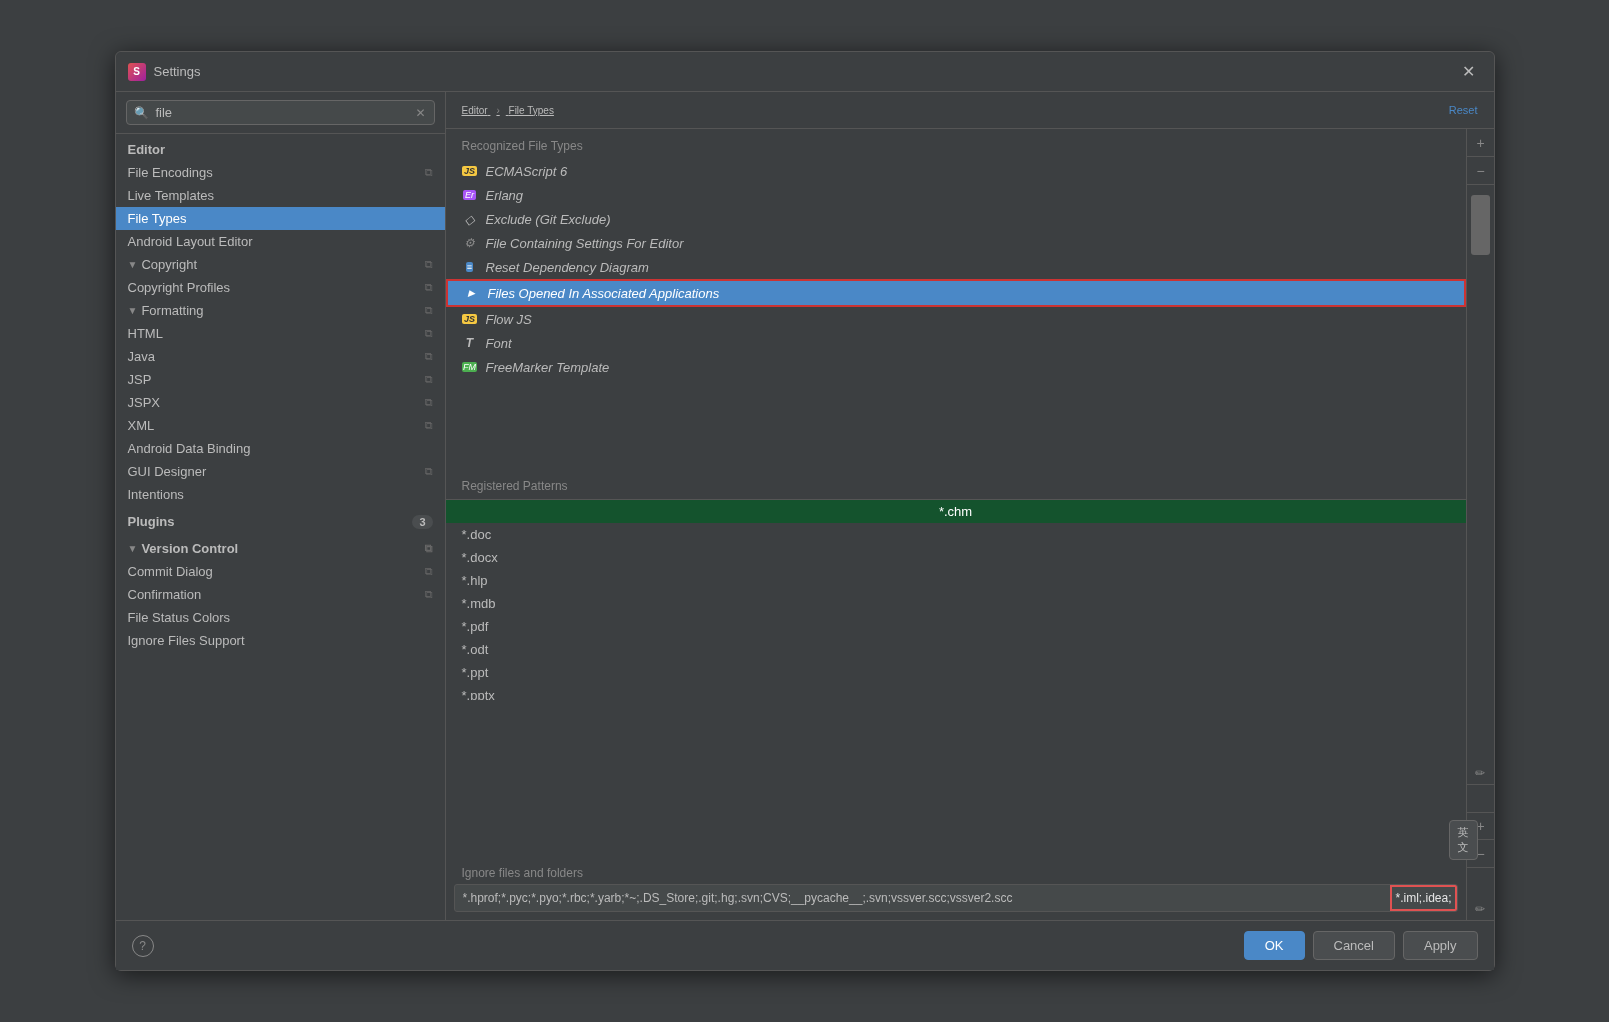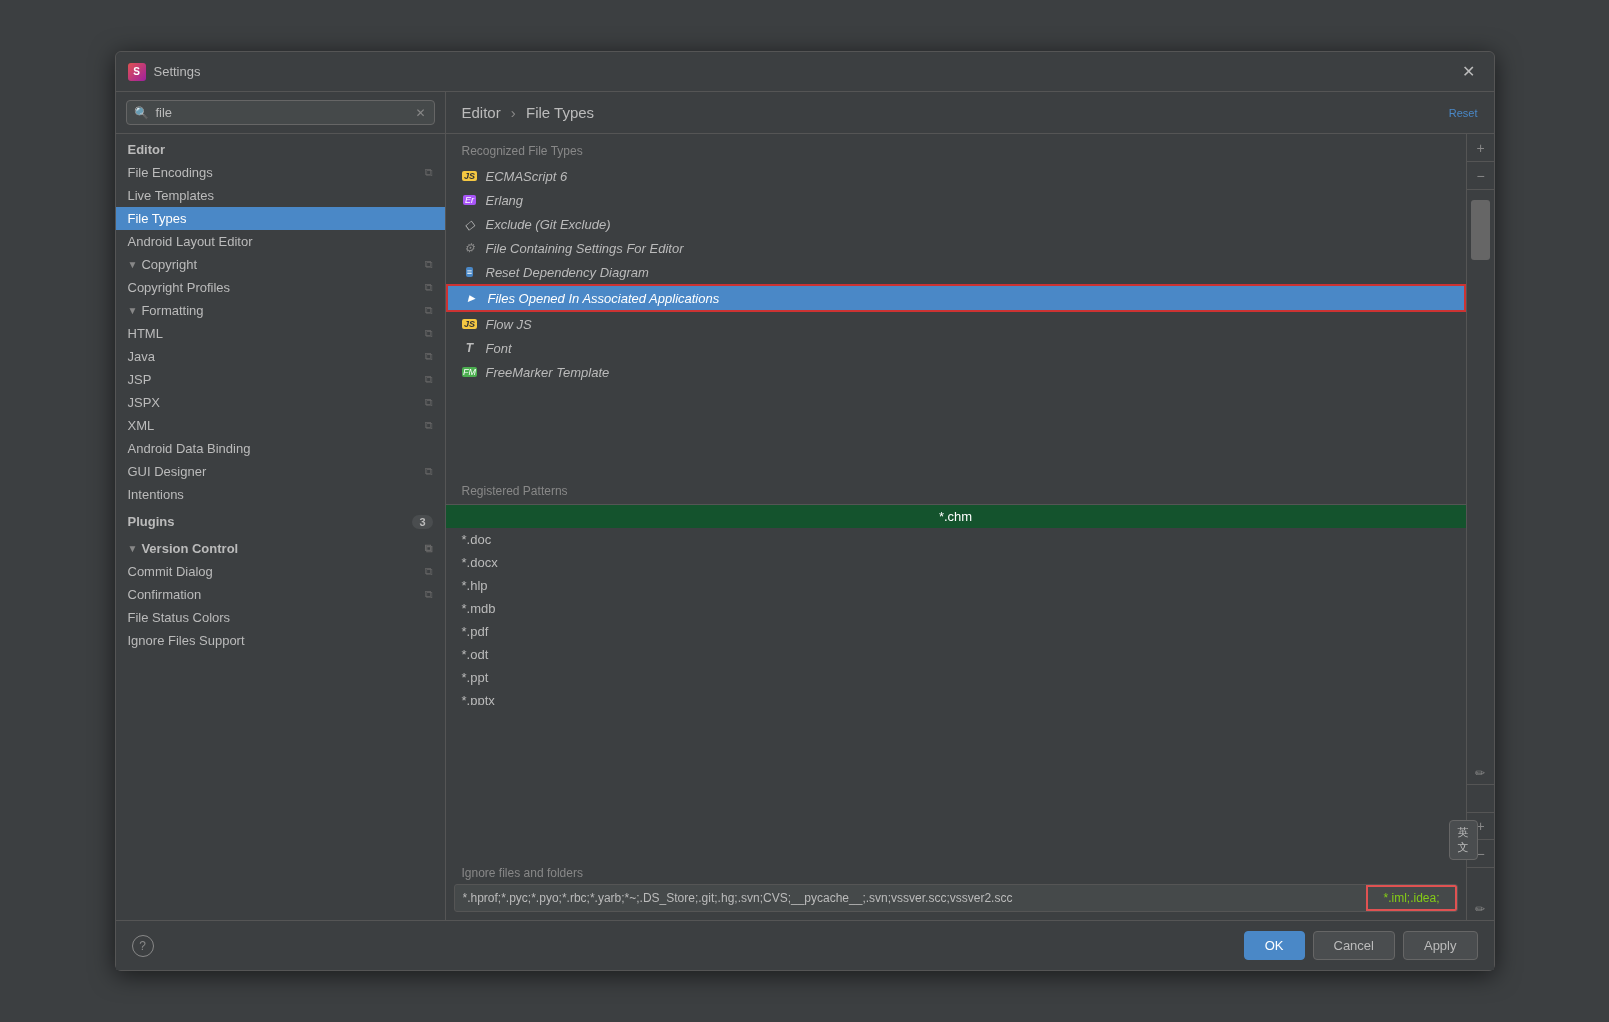--- a/index.html
+++ b/index.html
@@ -134,21 +134,22 @@
     .right-header {
       padding: 12px 16px;
       display: flex;
       align-items: center;
       justify-content: space-between;
       border-bottom: 1px solid #555;
       flex-shrink: 0;
     }
     .breadcrumb {
       color: #bbbbbb;
-      font-size: 15px;
+      font-size: 10px;
+      text-decoration: underline;
     }
     .breadcrumb .sep { margin: 0 6px; color: #888; }
     .breadcrumb .current { color: #bbbbbb; }
     .reset-btn {
       color: #4a88c7;
       cursor: pointer;
       font-size: 11px;
       background: none;
       border: none;
       outline: none;
@@ -240,22 +241,22 @@
       background: transparent;
       border: none;
       outline: none;
       color: #bbbbbb;
       font-size: 12px;
       padding: 6px 8px;
     }
     .ignore-highlight {
       background: #45494a;
       border: 2px solid #e05252;
-      color: #84cc16;
-      padding: 4px 15px;
+      color: #e5e5e5;
+      padding: 4px 3px;
       font-size: 12px;
       white-space: nowrap;
     }
     
     .bottom-bar {
       display: flex;
       align-items: center;
       padding: 10px 16px;
       border-top: 1px solid #555;
       background: #3c3f41;

